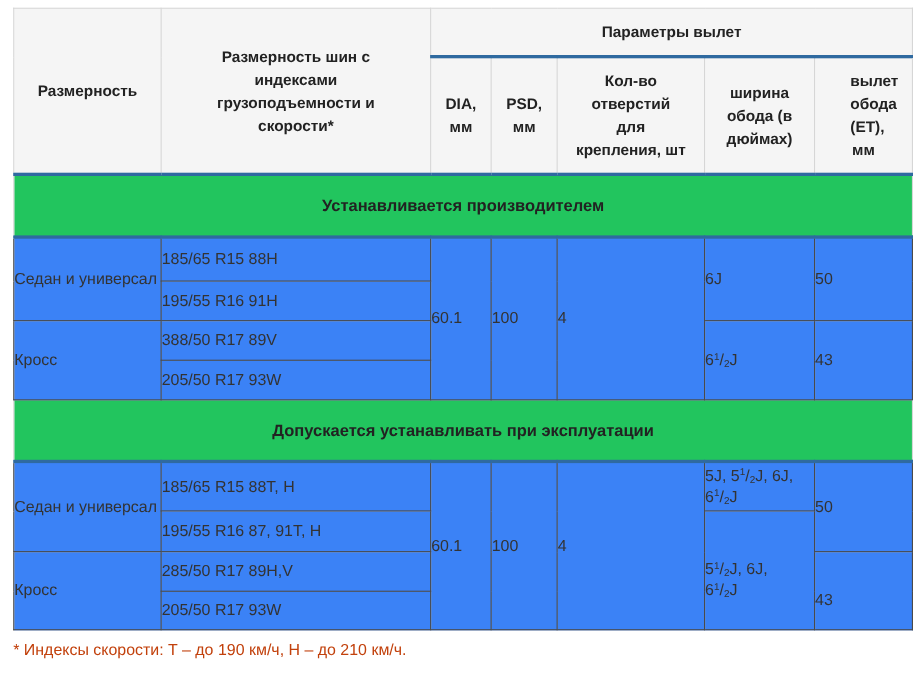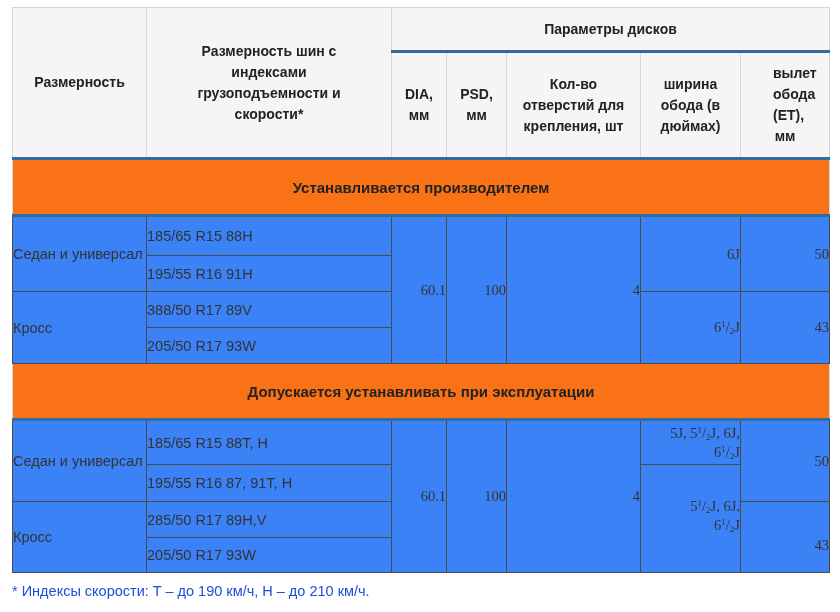--- a/index.html
+++ b/index.html
@@ -8,56 +8,56 @@
   table.spec { position: absolute; left: 12px; top: 7px; border-collapse: collapse;
                width: 817px; table-layout: fixed; }
   table.spec td, table.spec th { padding: 0; vertical-align: middle; }
   
   th { background: #f5f5f5; font-weight: bold; font-size: 14px; color: #222;
        text-align: center; line-height: 21px; border: 1px solid #d6d6d6; }
   th.group { height: 42px; border-bottom: 3px solid #2f6aa0; }
   th.sub { height: 104px; border-bottom: 3px solid #2f6aa0; }
   th.tall { border-bottom: 3px solid #2f6aa0; }
   
-  td.section { background: #f97316; font-weight: bold; font-size: 15px; text-align: center;
+  td.section { background: #22c55e; font-weight: bold; font-size: 15px; text-align: center;
                height: 54px; border-left: 1px solid #d6d6d6; border-right: 1px solid #d6d6d6;
                border-bottom: 3px solid #2f6aa0; }
   
   td.d { border: 1px solid #4a4a4a; font-size: 14.5px; color: #333; background: #3b82f6; }
   td.mod { text-align: left; padding-left: 3px; line-height: 22px; margin-left: 24px; }
   td.tire { text-align: left; padding-left: 3px; vertical-align: top; padding-top: 5px; }
-  td.c { text-align: right; font-family: Liberation Serif, serif; }
+  td.c { text-align: left; }
   sup, sub { font-size: 9px; line-height: 0; }
   sup { vertical-align: 5px; } sub { vertical-align: -2px; }
-  .footnote { position: absolute; left: 12px; top: 583px; font-size: 14.5px; color: #1d4ed8; }
+  .footnote { position: absolute; left: 12px; top: 583px; font-size: 14.5px; color: #c2410c; }
   .wrap { line-height: 19px; }
 </style>
 </head>
 <body>
 
 <table class="spec">
   <colgroup>
     <col style="width:134px">
       <col style="width:245px">
       <col style="width:55px">
     <col style="width:60px">
       <col style="width:134px">
       <col style="width:100px">
       <col style="width:89px">
   </colgroup>
   <thead>
     <tr>
       <th rowspan="2" class="tall">Размерность</th>
       <th rowspan="2" class="tall" style="padding:0 34px">Размерность шин с индексами грузоподъемности и скорости*</th>
-      <th colspan="5" class="group">Параметры дисков</th>
+      <th colspan="5" class="group">Параметры вылет</th>
     </tr>
     <tr>
       <th class="sub" style="padding:0 6px">DIA, мм</th>
       <th class="sub" style="padding:0 6px">PSD, мм</th>
-      <th class="sub" style="padding:0 6px">Кол-во отверстий для крепления, шт</th>
+      <th class="sub" style="padding:0 16px">Кол-во отверстий для крепления, шт</th>
       <th class="sub" style="padding:0 8px">ширина обода (в дюймах)</th>
       <th class="sub" style="padding:0 32px">вылет обода (ET), мм</th>
     </tr>
   </thead>
   <tbody>
 
     <tr>
       <td colspan="7" class="section">Устанавливается производителем</td>
     </tr>
     <tr style="height:40px">
@@ -92,21 +92,21 @@
       <td rowspan="4" class="d c">100</td>
       <td rowspan="4" class="d c">4</td>
       <td class="d c wrap">
         <span>5J, 5</span><sup>1</sup>/<sub>2</sub><span>J, 6J,</span><br>
         <span>6</span><sup>1</sup>/<sub>2</sub><span>J</span>
       </td>
       <td rowspan="2" class="d c">50</td>
     </tr>
     <tr style="height:37px">
       <td class="d tire">195/55 R16 87, 91T, H</td>
-      <td rowspan="3" class="d c wrap" style="vertical-align:top;padding-top:32px">
+      <td rowspan="3" class="d c wrap" style="vertical-align:top;padding-top:44px">
         <span>5</span><sup>1</sup>/<sub>2</sub><span>J, 6J,</span><br>
         <span>6</span><sup>1</sup>/<sub>2</sub><span>J</span>
       </td>
     </tr>
     <tr style="height:36px">
       <td rowspan="2" class="d mod">Кросс</td>
       <td class="d tire">285/50 R17 89H,V</td>
       <td rowspan="2" class="d c" style="vertical-align:bottom;padding-bottom:18px">43</td>
     </tr>
     <tr style="height:35px">

